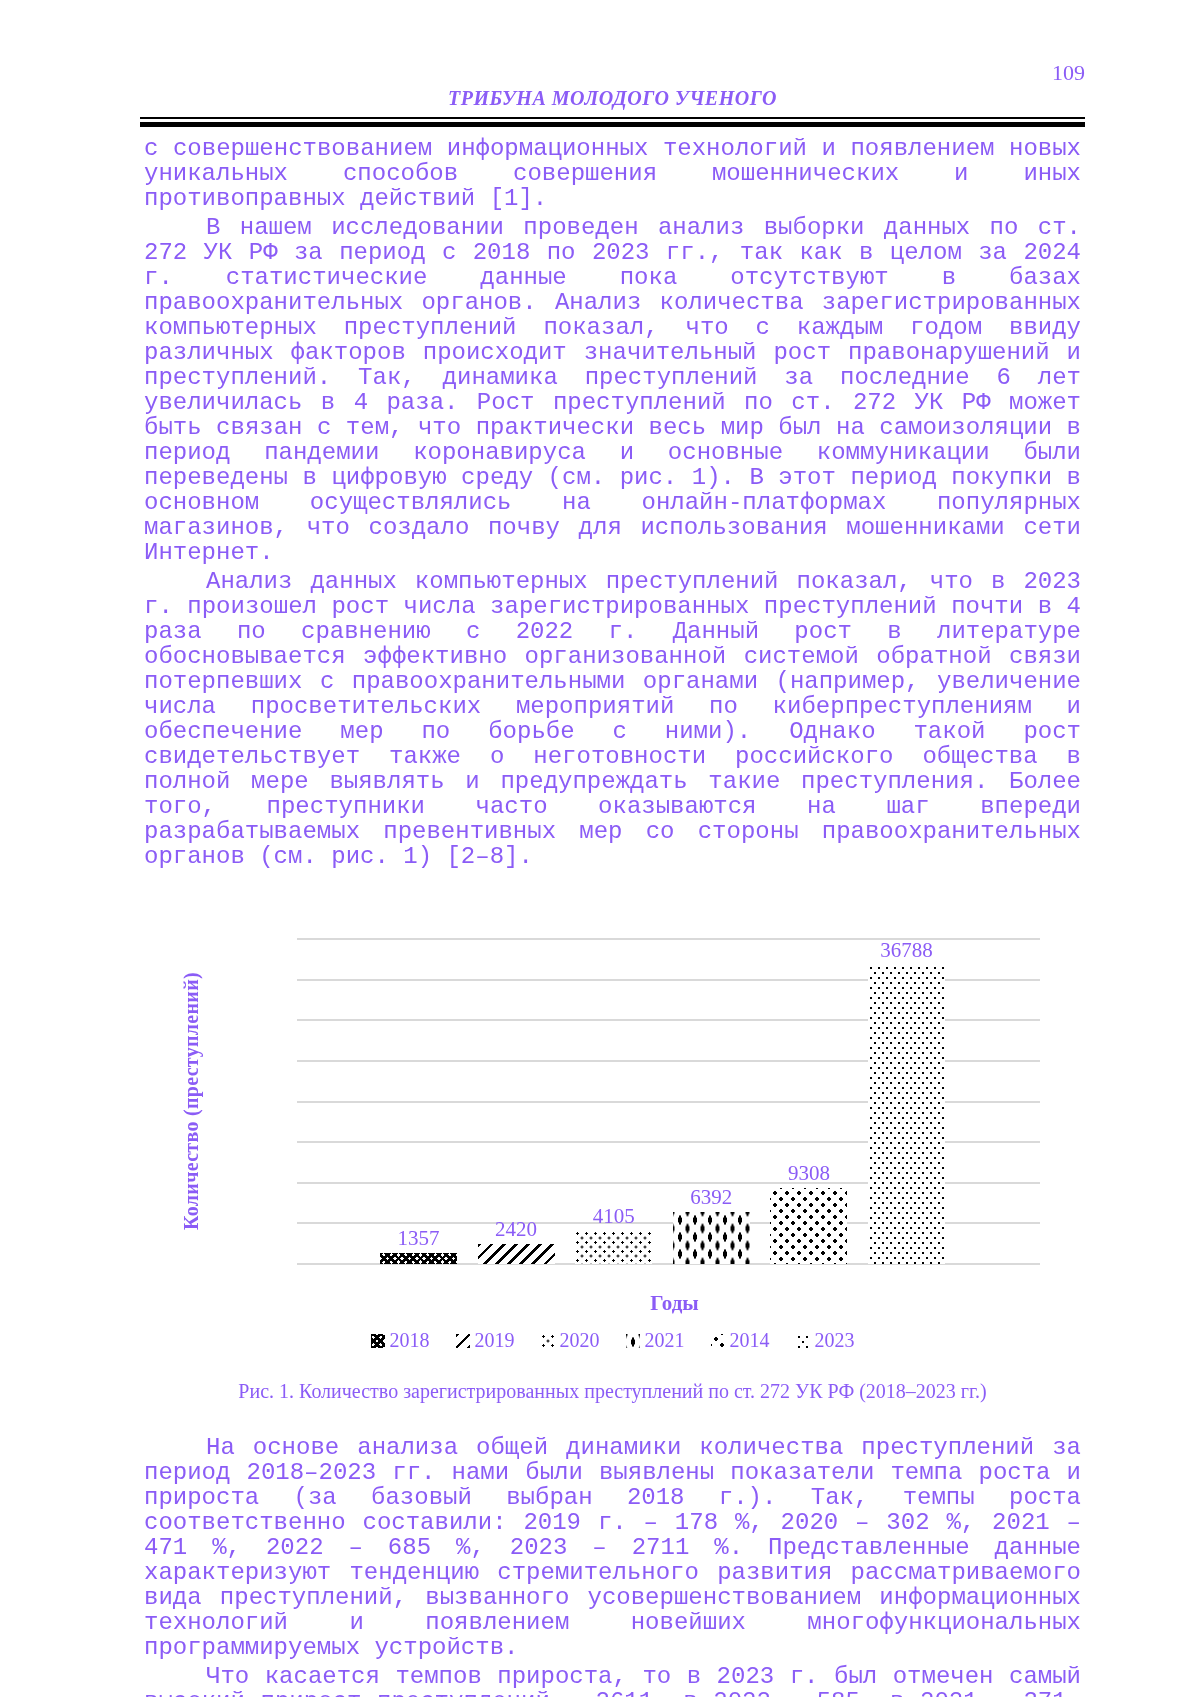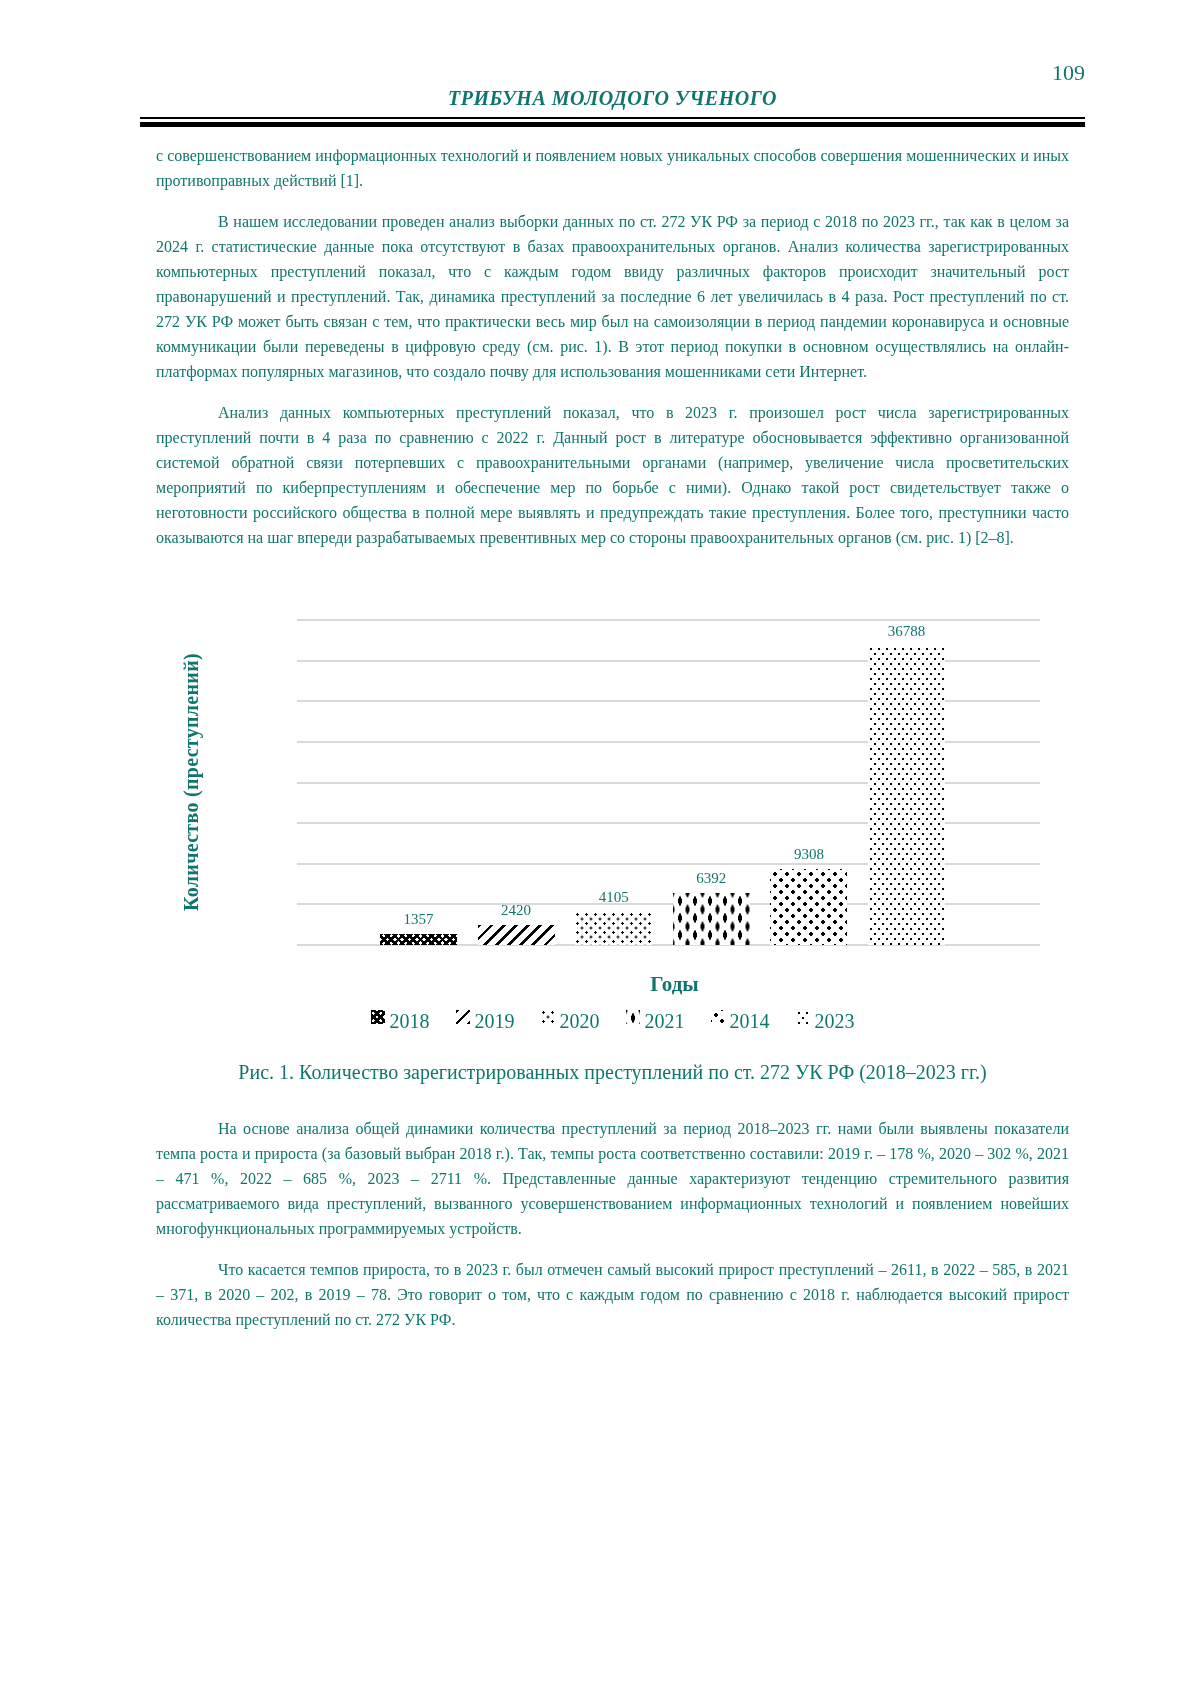--- a/index.html
+++ b/index.html
@@ -1,43 +1,43 @@
 <!DOCTYPE html>
 <html lang="ru"><head>
 <meta charset="utf-8">
 <style>
   html,body{margin:0;padding:0;background:#ffffff;}
   .page{
-    width:1200px;height:1697px;position:relative;background:#ffffff;color:#0f766e;
+    width:1200px;height:1697px;position:relative;background:#ffffff;color:#8b5cf6;
     font-family:"Liberation Serif","DejaVu Serif",serif;
     box-sizing:border-box;padding:60px 115px 0 140px;overflow:hidden;
   }
   .page-number{text-align:right;font-size:22px;line-height:26px;}
   .header-title{text-align:center;font-weight:bold;font-style:italic;font-size:20px;letter-spacing:.5px;margin-top:1px;}
   .rule{margin-top:7px;border-top:2px solid #000;border-bottom:5px solid #000;height:3px;}
   .body-text{margin-top:9px;}
-  .body-text p{margin:16px;text-align:justify;font-size:16px;line-height:25px;text-indent:62px;}
+  .body-text p{margin:4px;text-align:justify;font-size:24px;line-height:25px;text-indent:62px;font-family:Liberation Mono, monospace;}
   .body-text p.no-indent{text-indent:0;}
 
   
   .figure{position:relative;height:447px;margin-top:50px;width:945px;}
   .y-title{
     position:absolute;left:40px;top:20px;height:325px;
     writing-mode:vertical-rl;transform:rotate(180deg);
     font-weight:bold;font-size:20px;text-align:center;letter-spacing:.3px;
   }
   .yticks{position:absolute;left:0;top:20px;width:128px;height:325px;}
   .ytick{position:absolute;right:0;transform:translateY(-50%);font-size:18px;}
   .plot{position:absolute;left:157px;top:20px;width:743px;height:325px;}
   .gridline{position:absolute;left:0;right:0;height:2px;background:#d9d9d9;}
   .bar{position:absolute;bottom:0;}
-  .bar-label{position:absolute;font-size:15px;text-align:center;width:120px;line-height:22px;}
+  .bar-label{position:absolute;font-size:21px;text-align:center;width:120px;line-height:22px;}
   .x-title{position:absolute;left:163px;width:743px;top:372px;text-align:center;font-weight:bold;font-size:21px;}
   .legend{position:absolute;left:0;top:410px;width:100%;display:flex;justify-content:center;align-items:center;gap:26px;font-size:20px;}
-  .legend-item{display:flex;align-items:flex-start;gap:5px;}
+  .legend-item{display:flex;align-items:center;gap:5px;}
   .swatch{width:14px;height:14px;display:inline-block;flex:0 0 auto;}
   .caption{text-align:center;font-size:20px;margin-top:14px;}
   .after-figure{margin-top:32px;}
 
   
   .pat-crosshatch{
     background-color:#fff;
     background-image:
       repeating-linear-gradient(45deg,#000 0 2.6px,rgba(0,0,0,0) 2.6px 5.2px),
       repeating-linear-gradient(135deg,#000 0 2.6px,rgba(0,0,0,0) 2.6px 5.2px);

